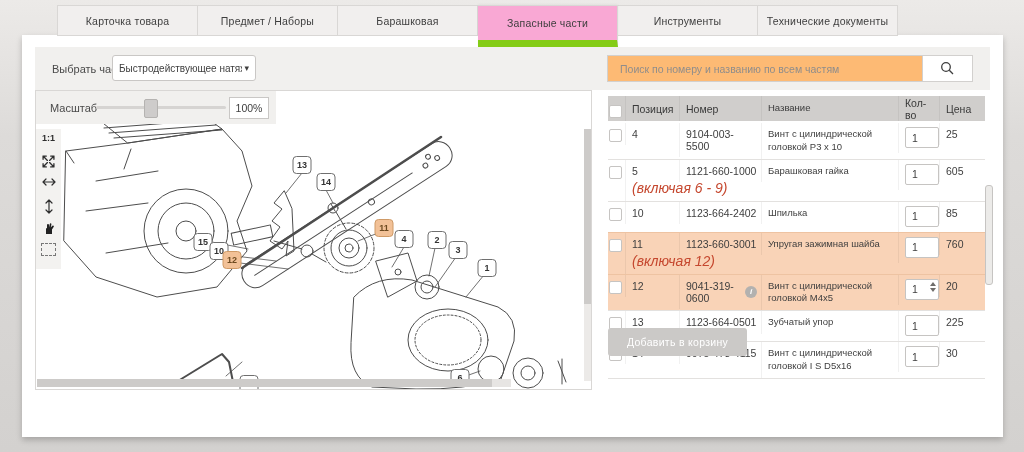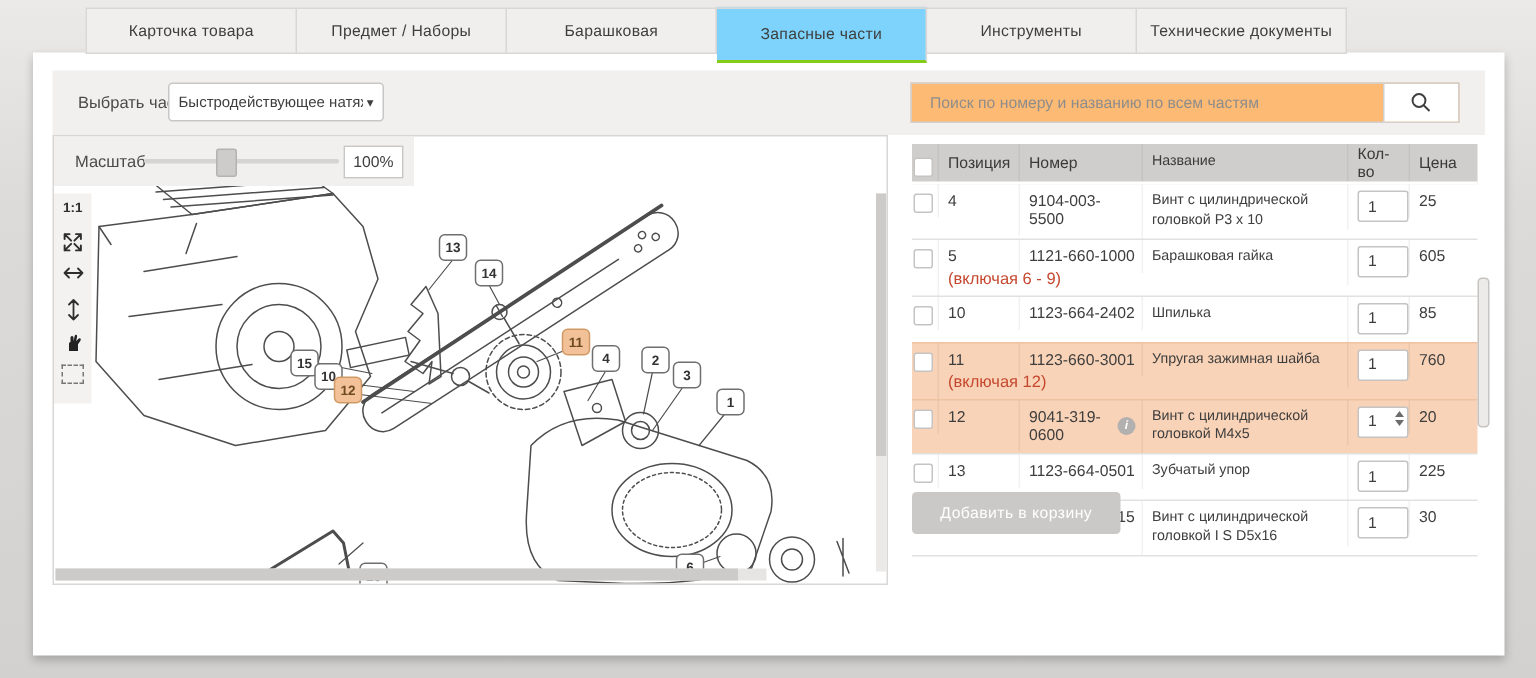--- a/index.html
+++ b/index.html
@@ -16,21 +16,21 @@
   
   .tabbar{position:absolute;left:33px;top:5px;width:841px;height:31px;display:flex;z-index:3;margin-left:24px;}
   .tab{
     flex:1;display:flex;align-items:center;justify-content:center;
     background:#f1efee;border:1px solid #d9d7d5;border-left:none;
     font-size:10.5px;color:#3e3e3e;letter-spacing:.2px;cursor:pointer;
     white-space:nowrap;
   }
   .tab:first-child{border-left:1px solid #d9d7d5;}
   .tab.active{
-    background:#7dd3fc;border-bottom:2px solid #84cc16;height:34px;
+    background:#f9a8d4;border-bottom:7px solid #84cc16;height:34px;
     box-shadow:0 -1px 2px rgba(0,0,0,.04);
     position:relative;z-index:4;
   }
 
   
   .panel{
     position:absolute;left:22px;top:35px;width:981px;height:402px;
     background:#fff;box-shadow:0 3px 6px rgba(0,0,0,.22);z-index:2;
   }
 
@@ -100,21 +100,21 @@
   .cell{padding:5px 4px 5px 6px;box-sizing:border-box;}
   .c-check{width:17px;padding:6px 0 0 1px;}
   .c-pos{width:54px;}
   .c-num{width:82px;}
   .c-name{width:137px;font-size:9.5px;line-height:1.35;}
   .c-qty{width:41px;padding-top:4px;}
   .c-price{flex:1;}
   .trow .c-pos,.trow .c-num,.trow .c-name,.trow .c-qty,.trow .c-price{border-left:1px solid rgba(0,0,0,.055);}
   .thead .c-pos,.thead .c-num,.thead .c-name,.thead .c-qty,.thead .c-price{border-left:1px solid rgba(0,0,0,.05);height:25px;display:flex;align-items:center;padding-top:0;padding-bottom:0;}
   .checkbox{width:11px;height:11px;background:#fff;border:1px solid #c6c4c2;border-radius:2px;cursor:pointer;}
-  .includes{font-size:11px;color:#c5472e;margin-top:3px;white-space:nowrap;}
+  .includes{font-size:14px;color:#c5472e;margin-top:3px;white-space:nowrap;font-style:italic;}
   .numline{display:flex;align-items:center;gap:4px;}
   .info-icon{
     width:12px;height:12px;border-radius:50%;background:#b3b1af;color:#fff;
     font-size:8px;font-style:italic;font-weight:bold;display:inline-flex;align-items:center;justify-content:center;cursor:pointer;flex:0 0 auto;
   }
   .qty-wrap{position:relative;width:34px;}
   .qty-input{
     width:34px;height:21px;border:1px solid #c6c4c2;border-radius:2px;box-sizing:border-box;
     font-family:inherit;font-size:10.5px;color:#3e3e3e;padding:0 0 0 6px;outline:none;background:#fff;
   }

